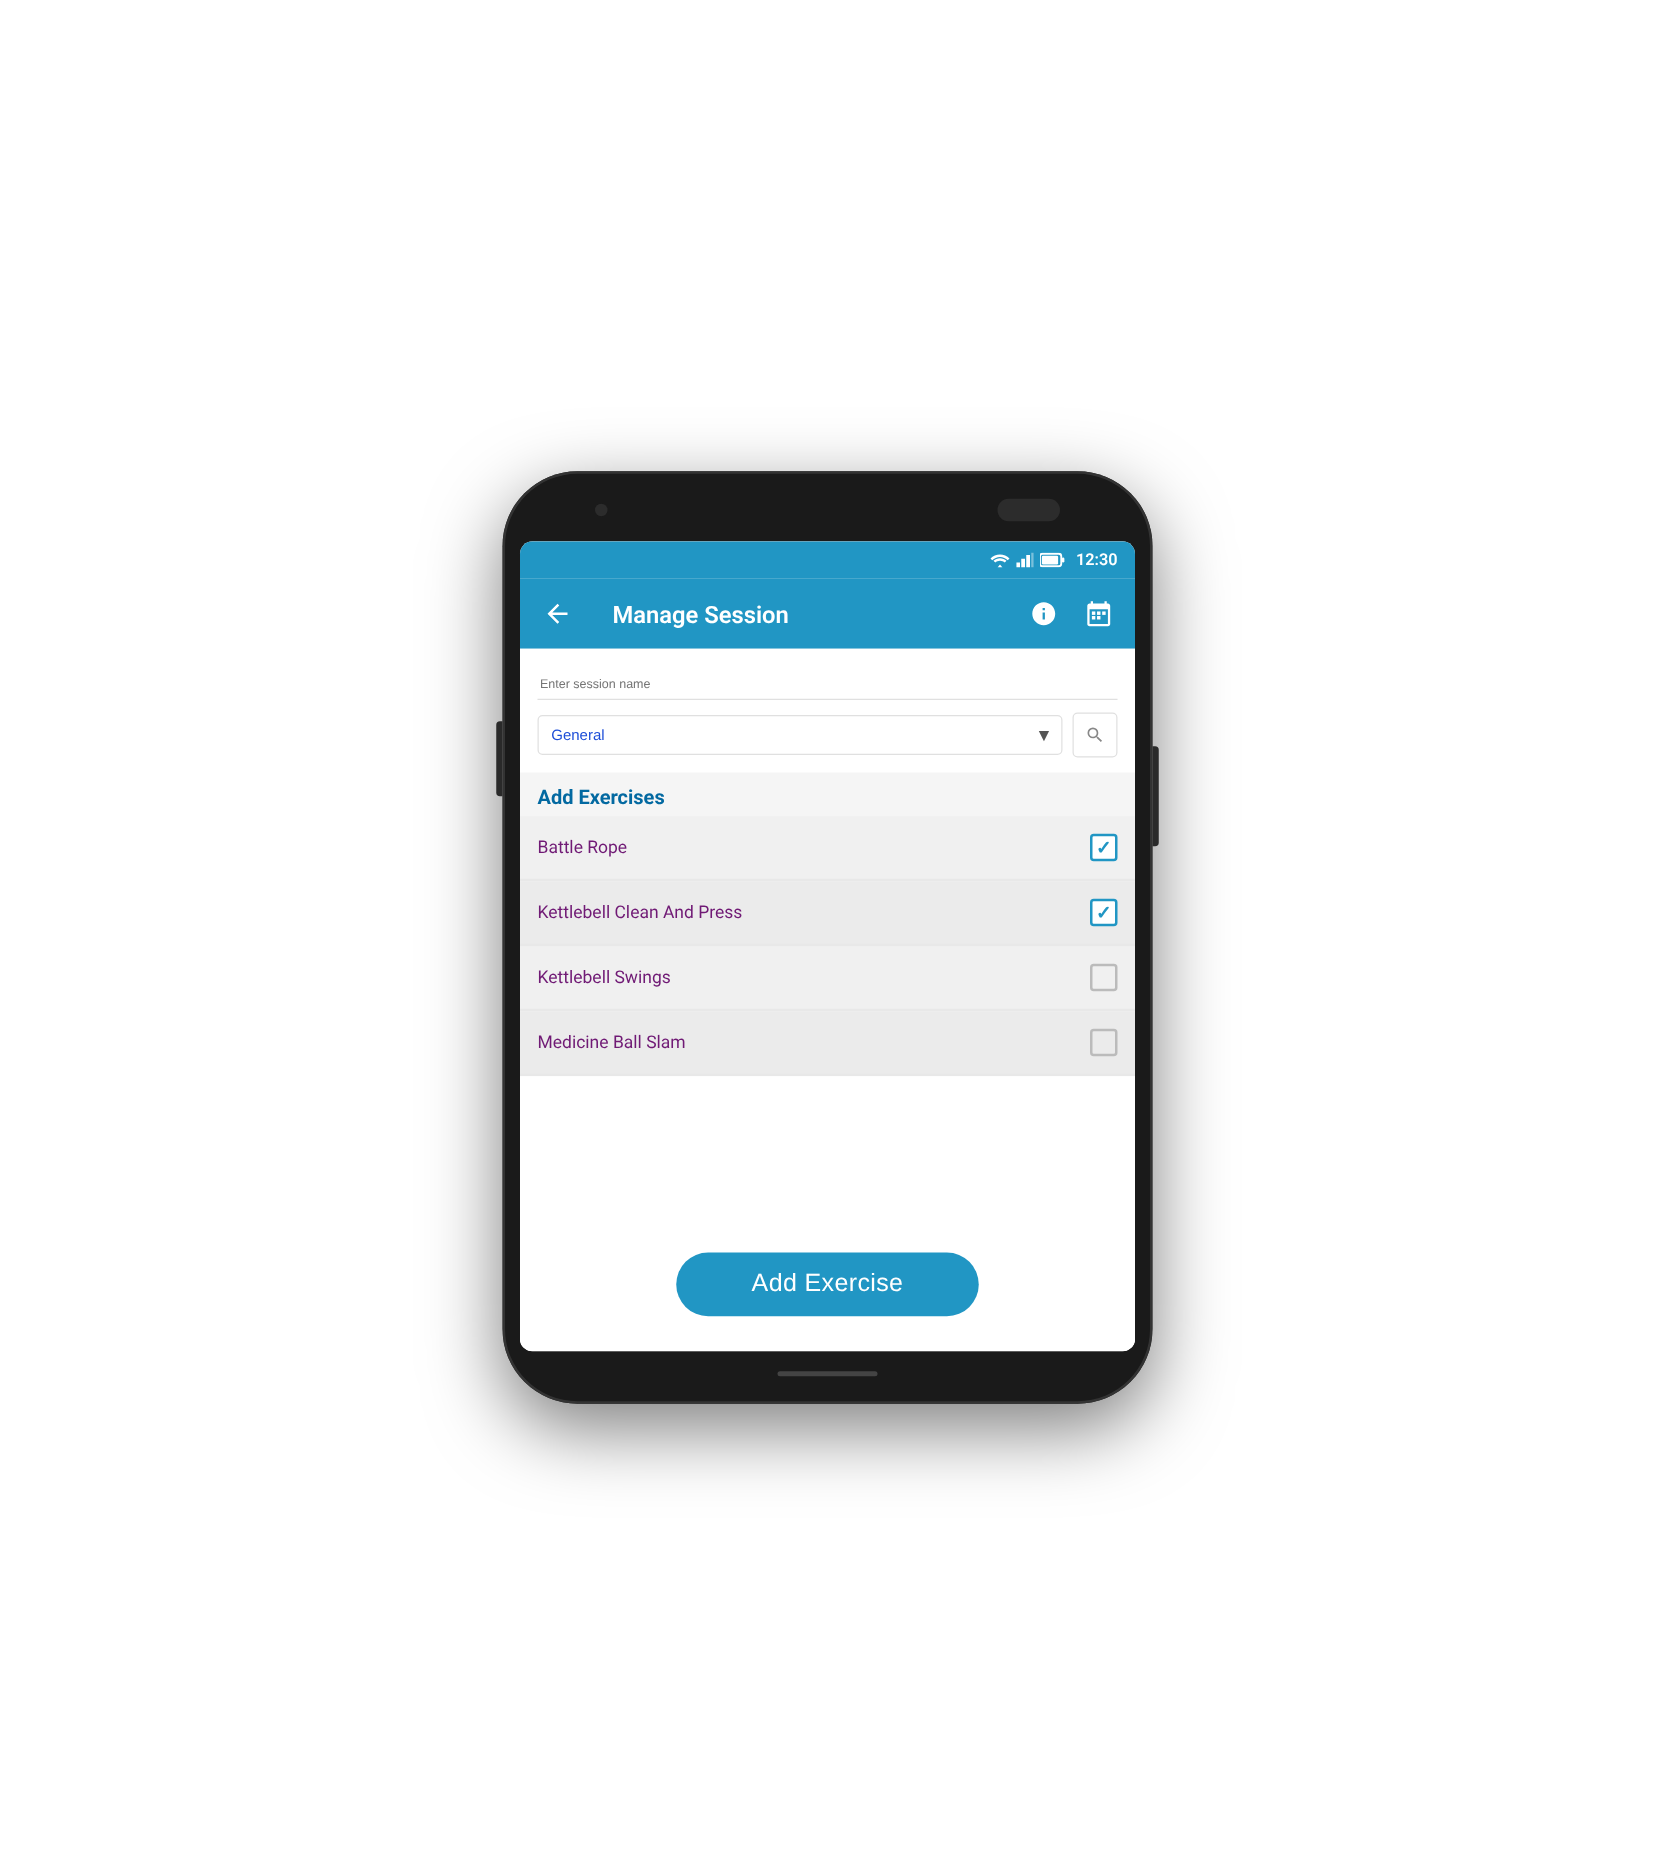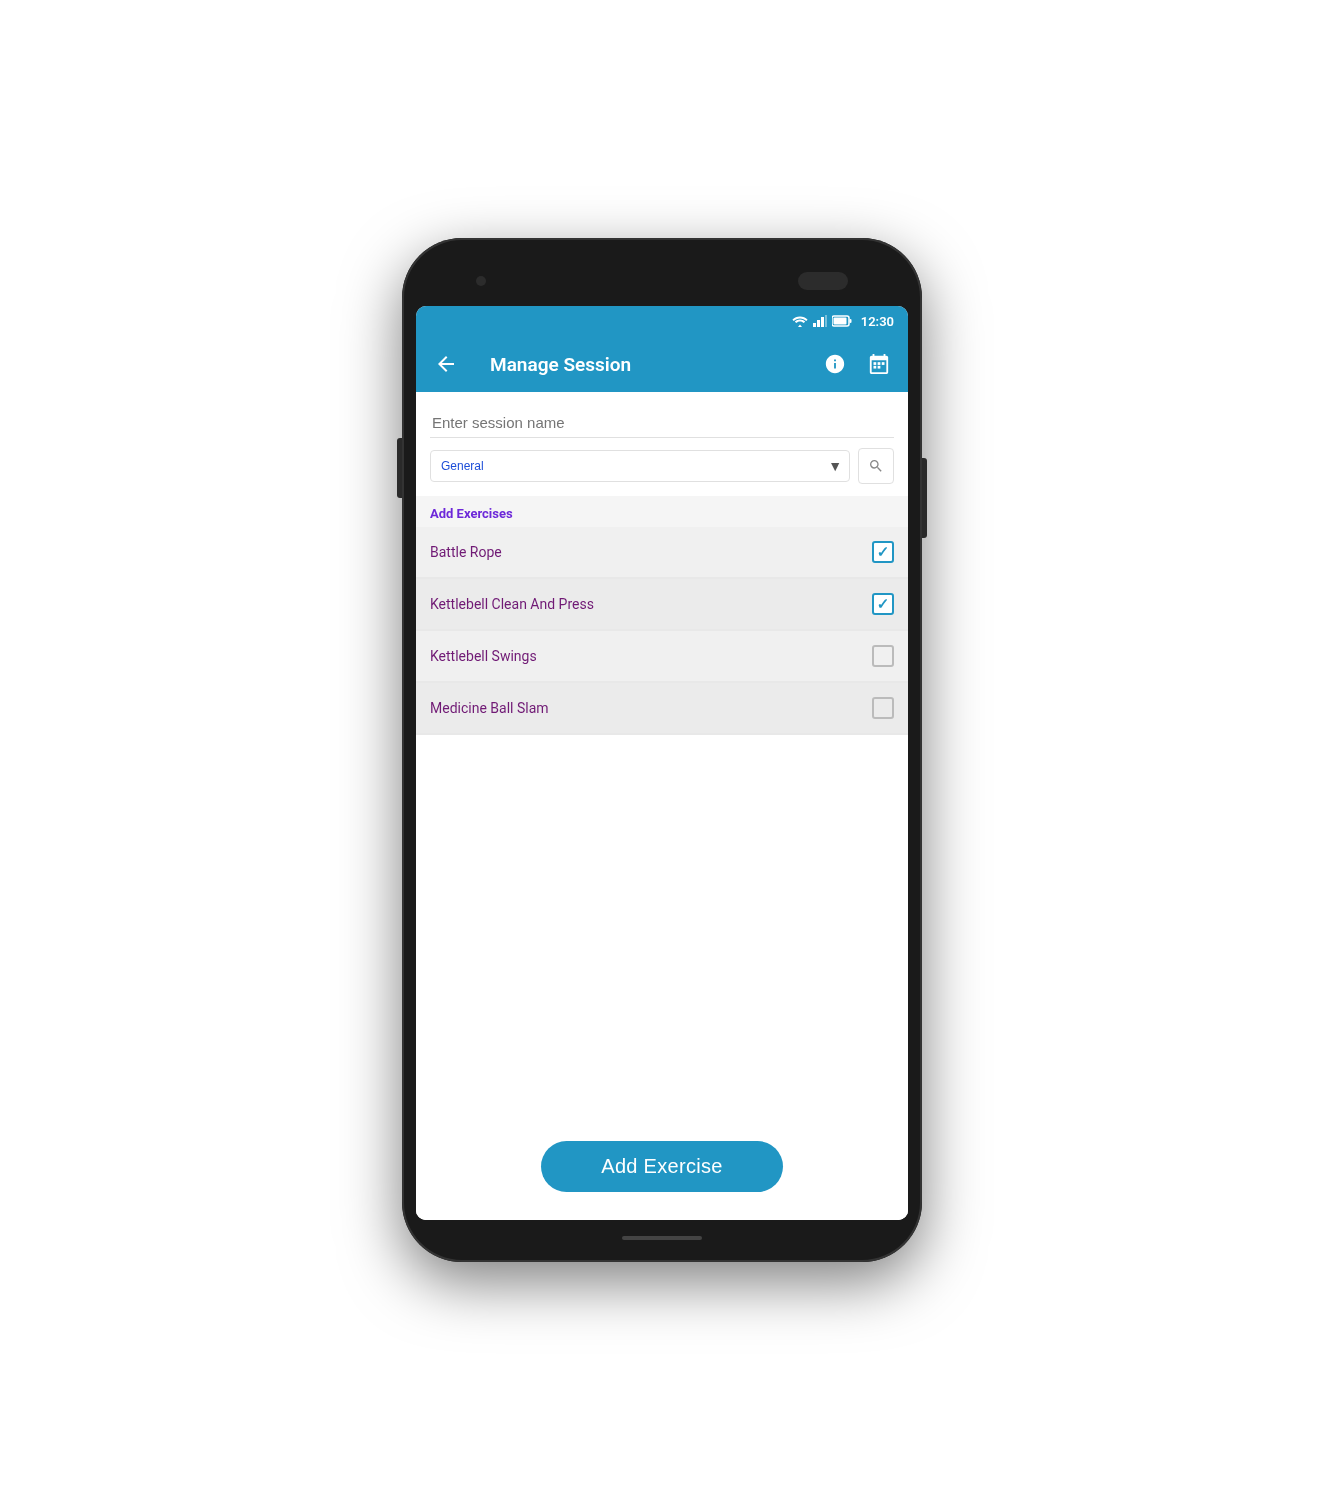--- a/index.html
+++ b/index.html
@@ -7,30 +7,30 @@
       background: #ffffff;
       display: flex;
       justify-content: center;
       align-items: center;
       min-height: 100vh;
       font-family: 'Roboto', Arial, sans-serif;
     }
 
     .phone-outer {
       width: 520px;
-      height: 1024px;
+      height: 746px;
       background: #1a1a1a;
       border-radius: 60px;
       position: relative;
       box-shadow: 0 20px 60px rgba(0,0,0,0.5), inset 0 0 0 2px #333;
       display: flex;
       flex-direction: column;
       align-items: center;
       justify-content: flex-start;
-      padding: 28px 14px 14px 14px;
+      padding: 16px 14px 14px 14px;
     }
 
     
     .phone-outer::before {
       content: '';
       position: absolute;
       left: -5px;
       top: 200px;
       width: 5px;
       height: 60px;
@@ -161,21 +161,21 @@
 
     
     .session-input-wrap {
       padding: 16px 14px 10px 14px;
       background: #fff;
     }
     .session-name-input {
       width: 100%;
       border: none;
       border-bottom: 1px solid #e0e0e0;
-      font-size: 15px;
+      font-size: 10px;
       color: #000000;
       padding: 6px 2px;
       outline: none;
       background: transparent;
     }
 
     
     .category-row {
       display: flex;
       align-items: center;
@@ -217,23 +217,23 @@
       display: flex;
       align-items: center;
       justify-content: center;
       cursor: pointer;
       color: #888;
     }
 
     
     .add-exercises-label {
       padding: 10px 14px 6px 14px;
-      font-size: 13px;
+      font-size: 16px;
       font-weight: 700;
-      color: #6d28d9;
+      color: #0369a1;
       background: #f5f5f5;
       text-transform: none;
     }
 
     
     .exercise-list {
       display: flex;
       flex-direction: column;
       background: #f5f5f5;
     }

